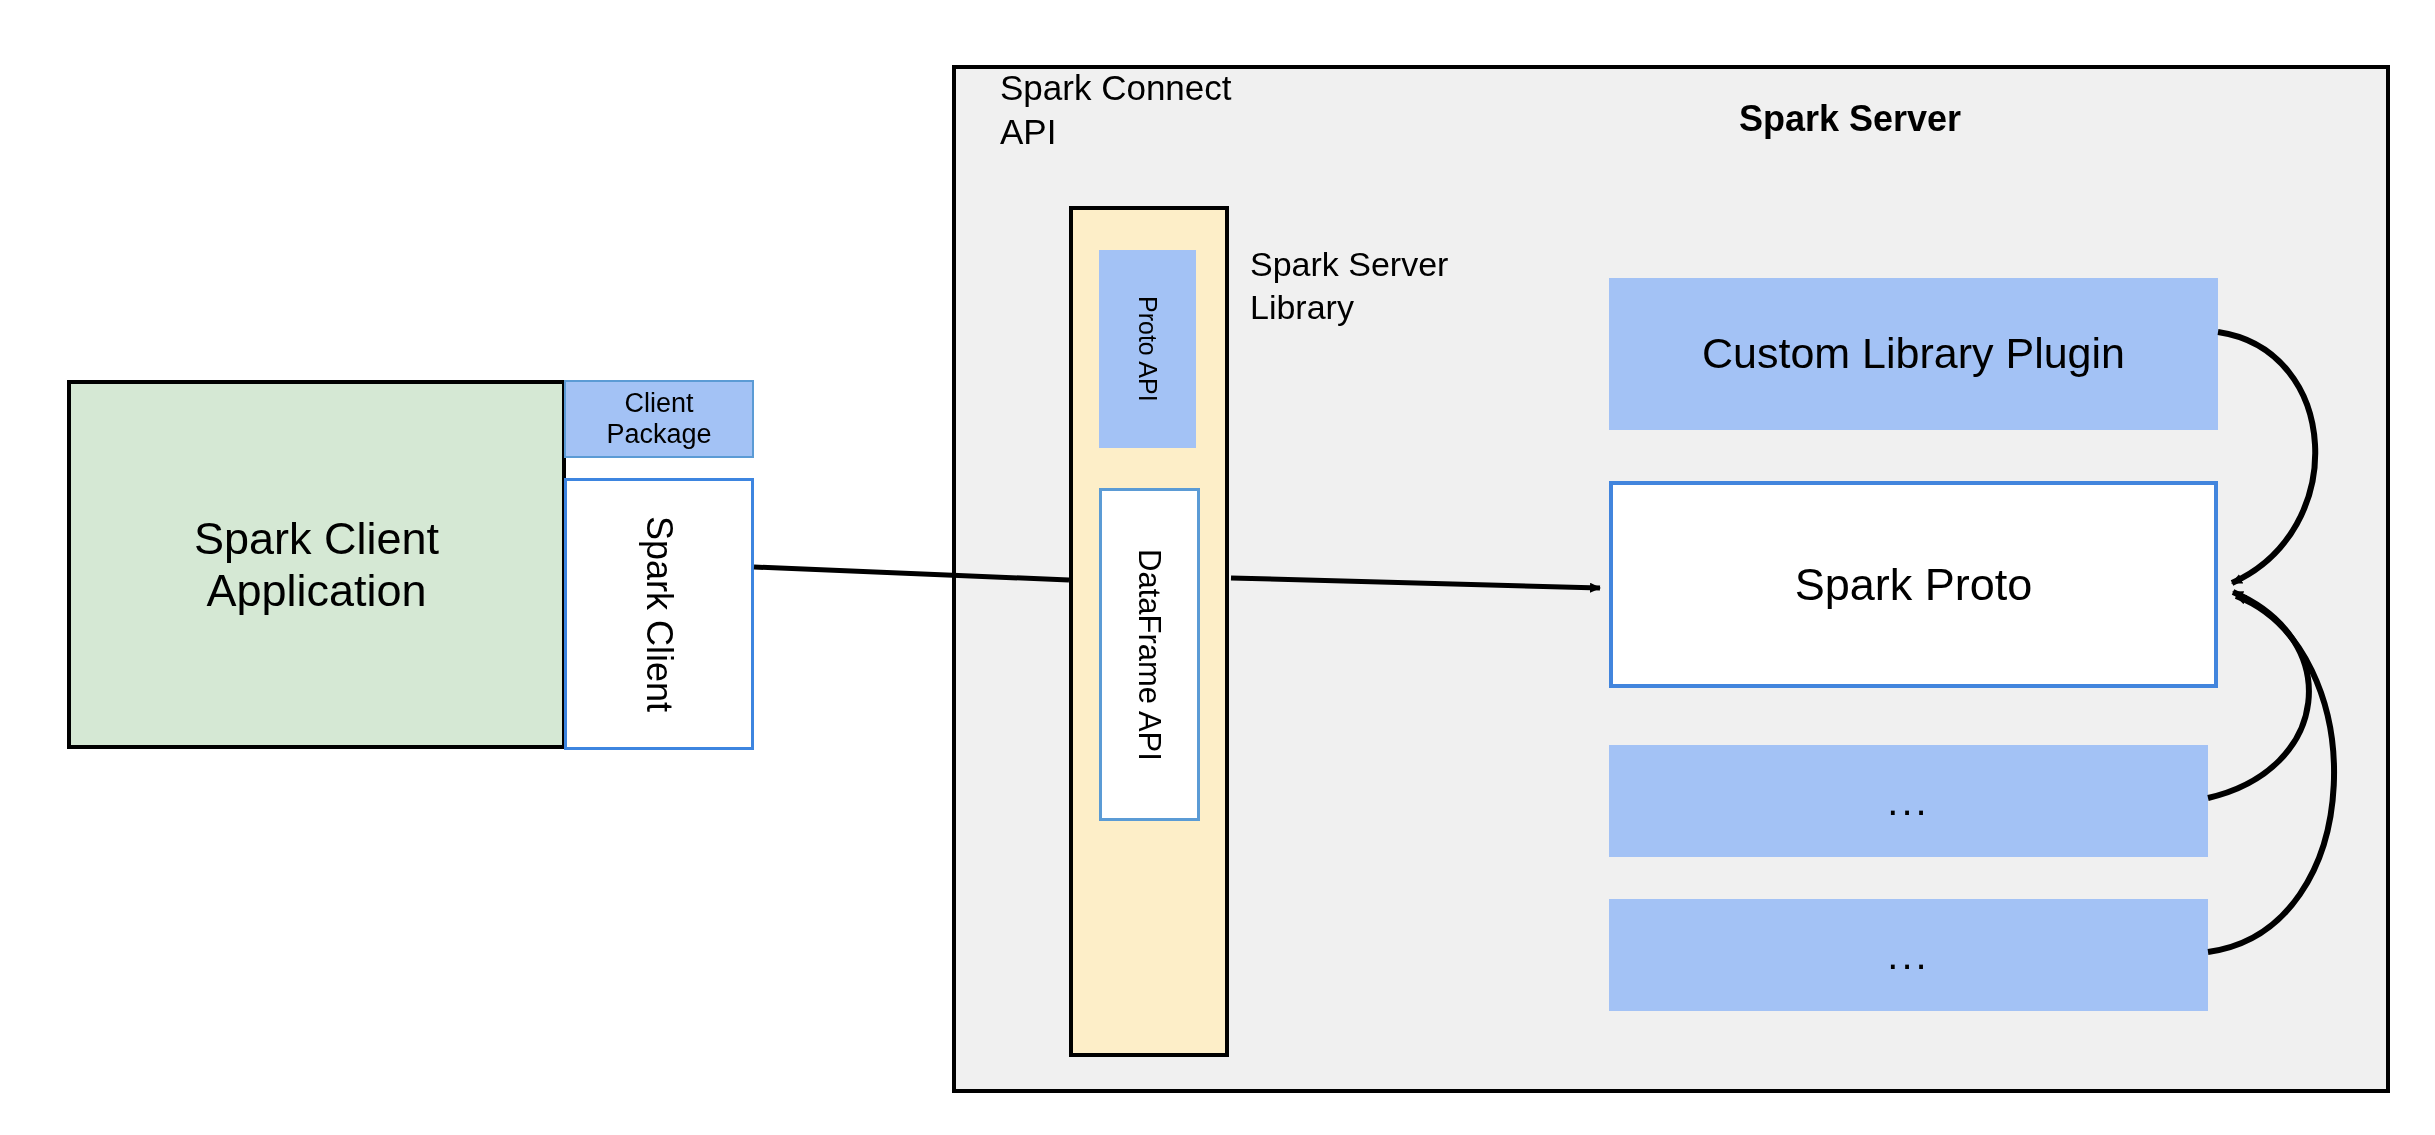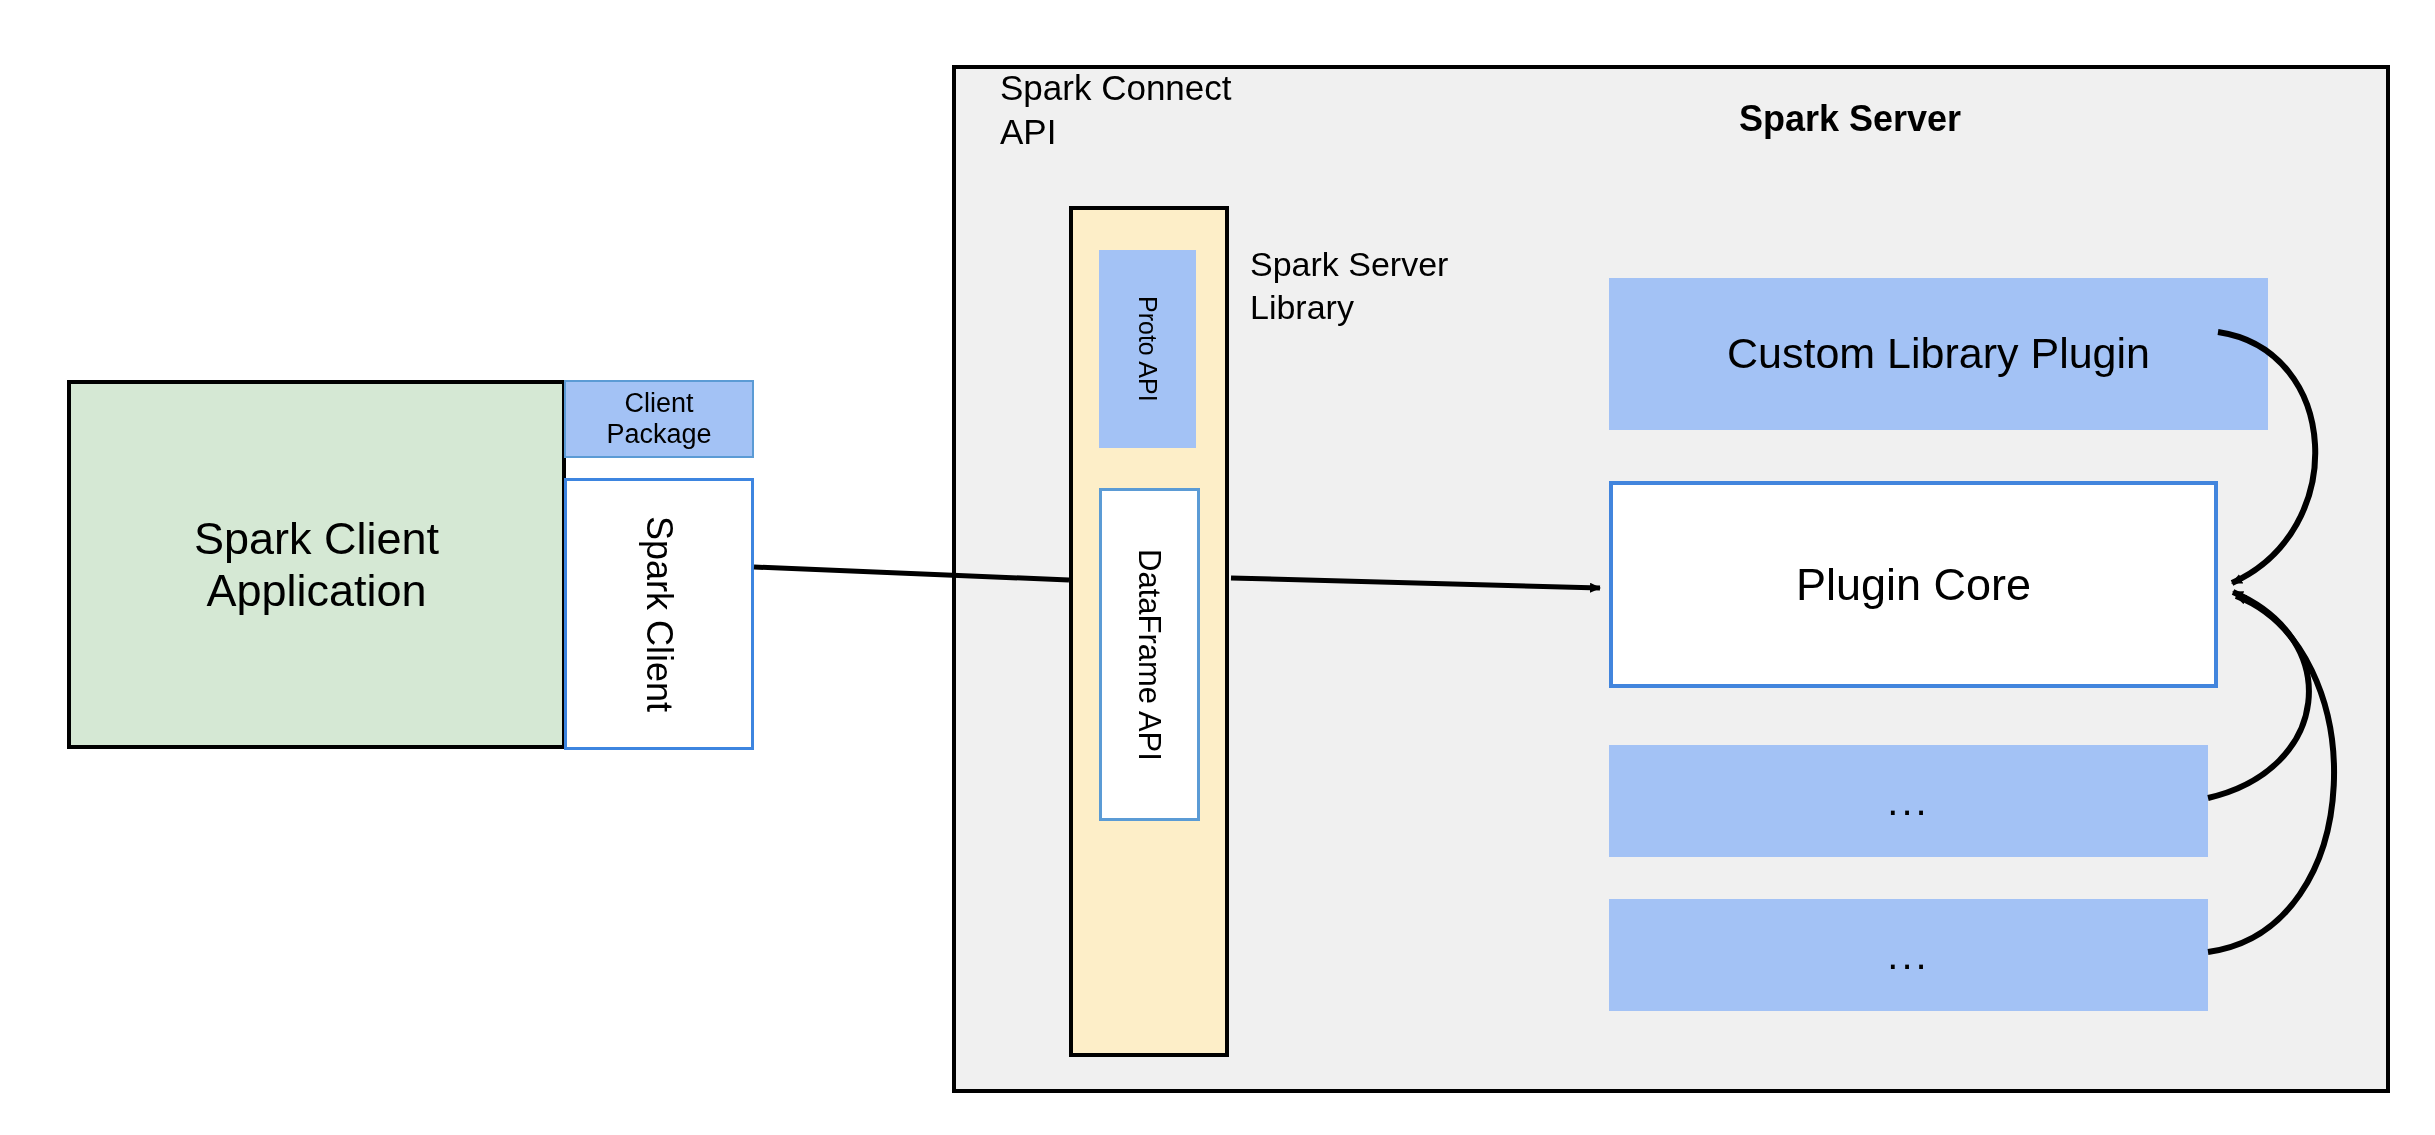--- a/index.html
+++ b/index.html
@@ -143,21 +143,21 @@
     height: 333px;
     background: #ffffff;
     border: 3px solid #5b9bd5;
     font-size: 31px;
   }
 
   
   #custom-plugin-box {
     left: 1609px;
     top: 278px;
-    width: 659px;
+    width: 609px;
     height: 152px;
     background: #a3c2f5;
     border: none;
     font-size: 43px;
   }
 
   #spark-core-box {
     left: 1609px;
     top: 481px;
     width: 609px;
@@ -236,21 +236,21 @@
   <div id="spark-server-library-label">Spark Server
 Library</div>
 
   <div id="spark-server-title">Spark Server</div>
 
   <div class="box" id="custom-plugin-box">
     <span>Custom Library Plugin</span>
   </div>
 
   <div class="box" id="spark-core-box">
-    <span>Plugin Core</span>
+    <span>Spark Proto</span>
   </div>
 
   <div class="box" id="ellipsis-box-1">
     <span>...</span>
   </div>
 
   <div class="box" id="ellipsis-box-2">
     <span>...</span>
   </div>
 

